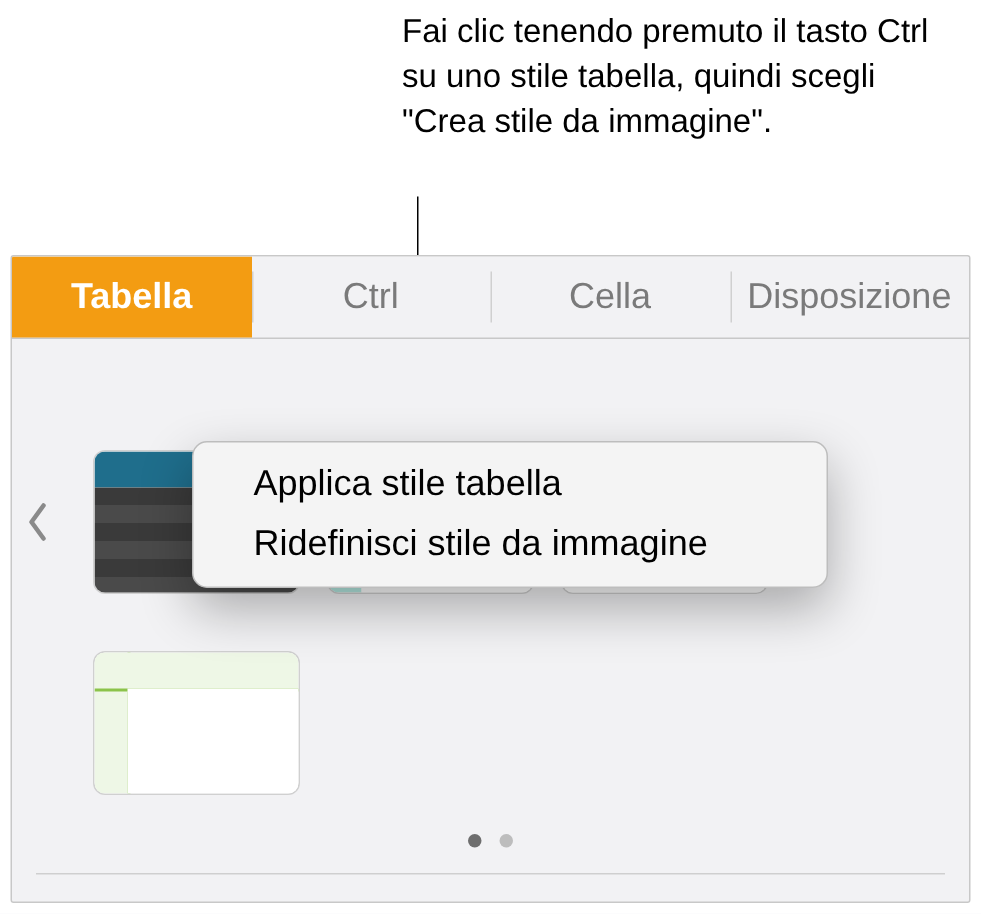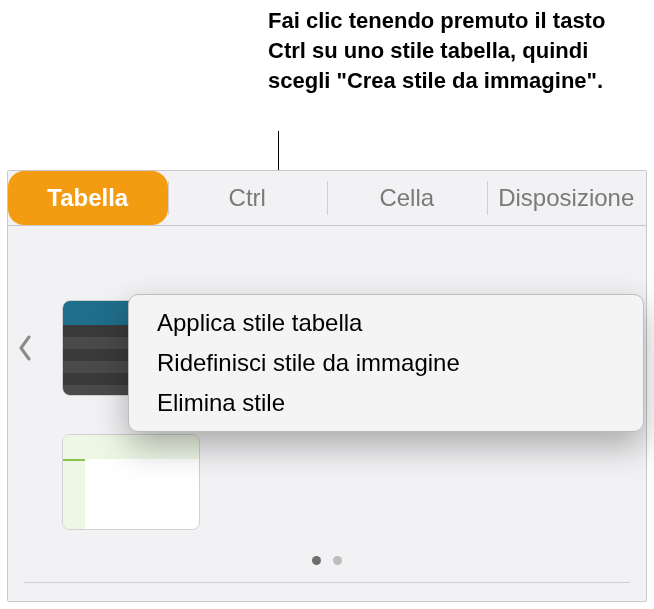--- a/index.html
+++ b/index.html
@@ -14,21 +14,21 @@
 
   
   .callout {
     position: absolute;
     left: 268px;
     top: 6px;
     width: 360px;
     font-size: 22px;
     line-height: 30px;
     color: #000;
-    font-weight: 700;
+    font-weight: 400;
   }
   .leader {
     position: absolute;
     left: 278px;
     top: 131px;
     width: 1px;
     height: 134px;
     background: #000;
   }
 
@@ -70,21 +70,20 @@
     left: 0;
     top: 10px;
     bottom: 10px;
     width: 1px;
     background: #d0d0d0;
   }
   .tab.active {
     background: #f39c12;
     color: #fff;
     font-weight: 600;
-    border-radius: 16px;
   }
   .tab.active::before { display:none; }
 
   
   .styles-area {
     position: relative;
     height: 370px;
   }
   .nav-left {
     position: absolute;
@@ -150,26 +149,26 @@
     top: 356px;
     height:1px;
     background:#cfcfcf;
   }
 
   
   .menu {
     position: absolute;
     left: 128px;
     top: 294px;
-    width: 516px;
+    width: 424px;
     background: #f4f4f4;
     border: 1px solid #bdbdbd;
     border-radius: 10px;
     box-shadow: 0 14px 34px rgba(0,0,0,0.30);
-    padding: 8px 0;
+    padding: 8px 12px;
     box-sizing: border-box;
   }
   .menu-item {
     height: 40px;
     display:flex;
     align-items:center;
     padding: 0 28px;
     font-size: 24px;
     color:#000;
     cursor:pointer;
@@ -242,16 +241,13 @@
   </div>
 </div>
 
 <div class="menu">
   <div class="menu-item">
       <span>Applica stile tabella</span>
     </div>
   <div class="menu-item">
       <span>Ridefinisci stile da immagine</span>
     </div>
-  <div class="menu-item">
-      <span>Elimina stile</span>
-    </div>
 </div>
 
 </body></html>

